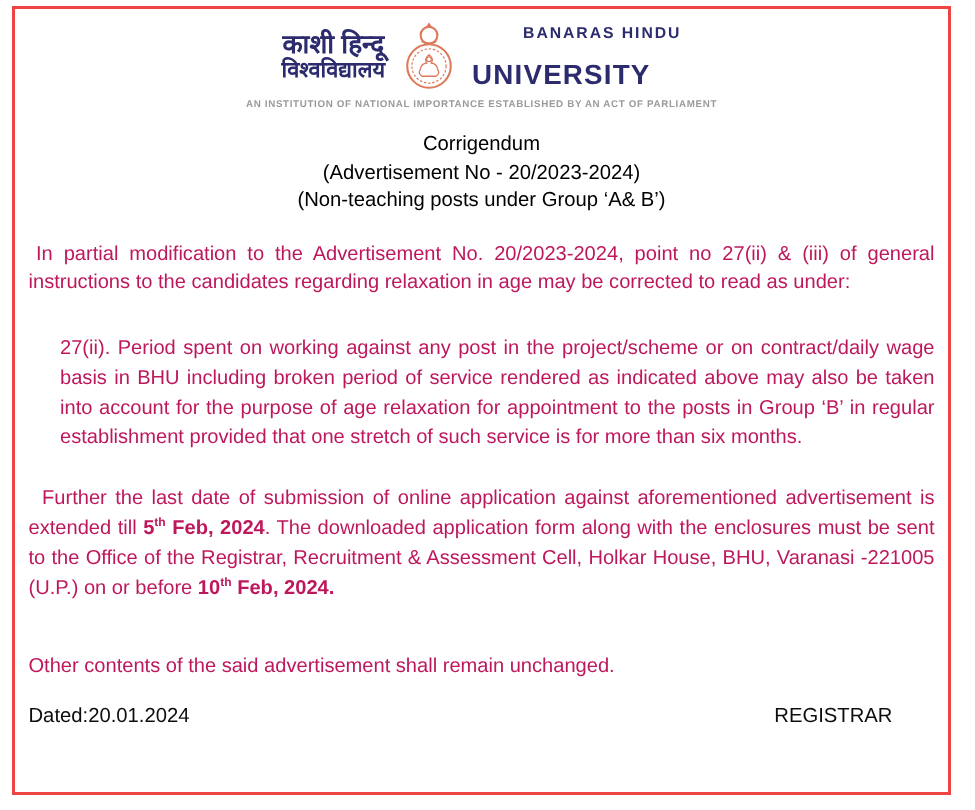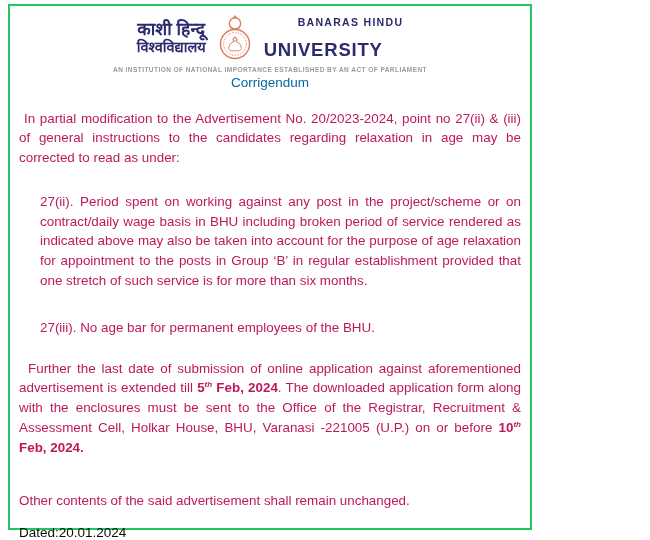--- a/index.html
+++ b/index.html
@@ -6,22 +6,22 @@
   html, body { width: 650px; height: 540px; background: #ffffff; }
   body {
     font-family: "Liberation Sans", "DejaVu Sans", sans-serif;
     color: #111111;
     position: relative;
     overflow: hidden;
   }
   .doc-border {
     position: absolute;
     left: 8px; top: 4px;
-    width: 524px; height: 526px;
-    border: 2px solid #22c55e;
+    width: 626px; height: 526px;
+    border: 2px solid #ef4444;
     background: #ffffff;
     padding: 0 9px;
   }
   
   .header-row {
     margin-top: 7px;
     display: flex;
     align-items: center;
     justify-content: center;
     gap: 7px;
@@ -41,48 +41,47 @@
   .tagline {
     margin-top: 3px;
     text-align: center;
     font-size: 6.5px;
     letter-spacing: 0.45px;
     color: #9a9a9a;
     font-weight: 600;
   }
   
   .title-block {
-    margin-top: 1px;
+    margin-top: 14px;
     text-align: center;
     font-size: 13.5px;
     line-height: 18.5px;
-    color: #0369a1;
+    color: #000000;
   }
   
   .body-text p {
     font-size: 13.4px;
     line-height: 19.8px;
     text-align: justify;
     color: #be185d;
   }
   .p-intro   { margin-top: 16px; text-indent: 5px; }
   .p-27ii    { margin-top: 24px; padding-left: 21px; }
   .p-27iii   { margin-top: 27px; padding-left: 21px; }
   .p-further { margin-top: 21px; text-indent: 9px; }
   .p-closing { margin-top: 33px; text-align: right; }
-  sup { font-size: 60%; line-height: 0; font-style: italic; }
+  sup { font-size: 60%; line-height: 0; }
   
   .footer-row {
     margin-top: 15px;
     display: flex;
     justify-content: space-between;
     align-items: baseline;
     font-size: 13.5px;
     color: #0d0d0d;
-    flex-direction: column;
   }
   .signatory { margin-right: 28px; }
 </style>
 </head>
 <body>
 
 <div class="doc-border">
 
   <div class="header-row">
     <div class="hindi-block">
@@ -102,28 +101,29 @@
     </svg>
     <div class="eng-block">
       <div class="eng-line1">BANARAS HINDU</div>
       <div class="eng-line2">UNIVERSITY</div>
     </div>
   </div>
   <div class="tagline">AN INSTITUTION OF NATIONAL IMPORTANCE ESTABLISHED BY AN ACT OF PARLIAMENT</div>
 
   <div class="title-block">
     <div>Corrigendum</div>
+    <div>(Advertisement No - 20/2023-2024)</div>
+    <div>(Non-teaching posts under Group ‘A&amp; B’)</div>
   </div>
 
   <div class="body-text">
     <p class="p-intro">In partial modification to the Advertisement No. 20/2023-2024, point no 27(ii) &amp; (iii) of general instructions to the candidates regarding relaxation in age may be corrected to read as under:</p>
 
     <p class="p-27ii">27(ii). Period spent on working against any post in the project/scheme or on contract/daily wage basis in BHU including broken period of service rendered as indicated above may also be taken into account for the purpose of age relaxation for appointment to the posts in Group ‘B’ in regular establishment provided that one stretch of such service is for more than six months.</p>
 
-    <p class="p-27iii">27(iii). No age bar for permanent employees of the BHU.</p>
 
     <p class="p-further"><span>Further the last date of submission of online application against aforementioned advertisement is extended till </span><b><span>5</span><sup>th</sup><span> Feb, 2024</span></b><span>. The downloaded application form along with the enclosures must be sent to the Office of the Registrar, Recruitment &amp; Assessment Cell, Holkar House, BHU, Varanasi -221005 (U.P.) on or before </span><b><span>10</span><sup>th</sup><span> Feb, 2024.</span></b></p>
 
     <p class="p-closing">Other contents of the said advertisement shall remain unchanged.</p>
   </div>
 
   <div class="footer-row">
     <div>Dated:20.01.2024</div>
     <div class="signatory">REGISTRAR</div>
   </div>

